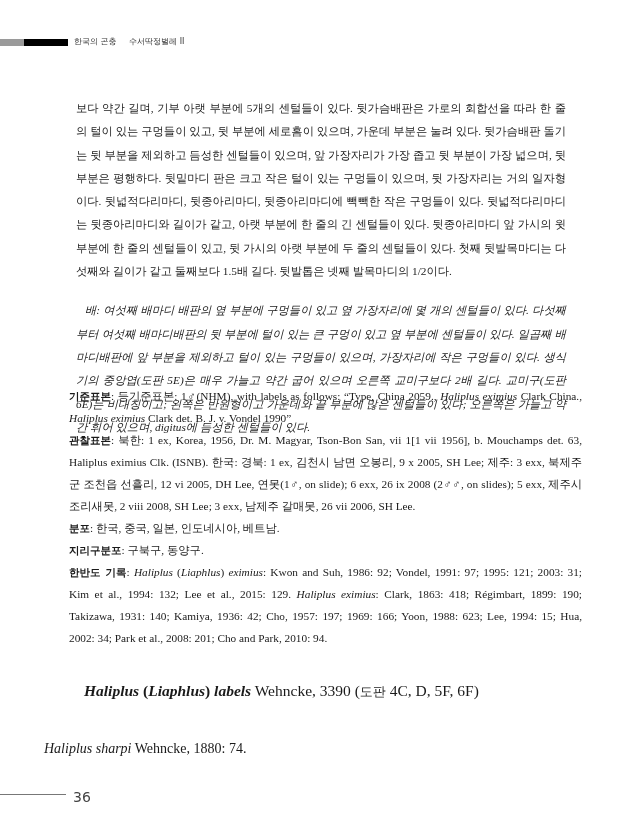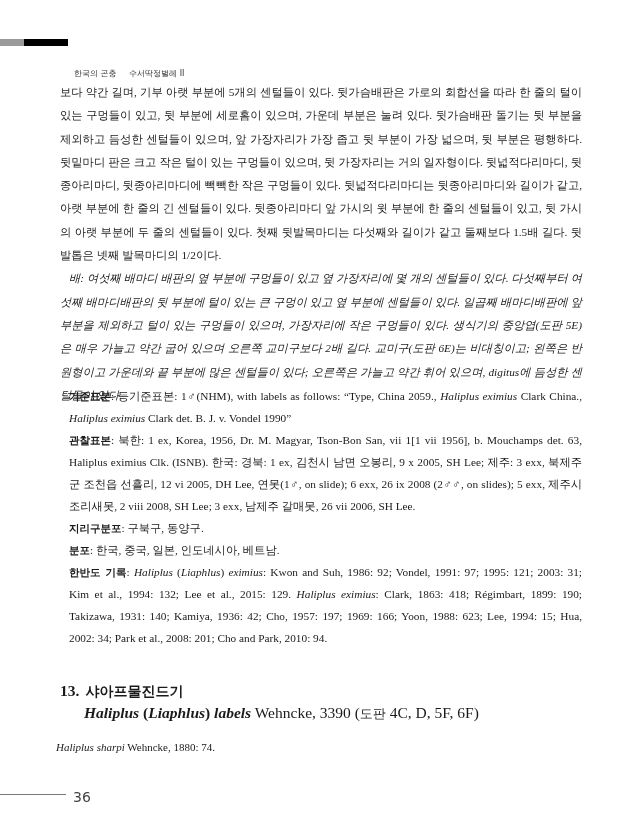--- a/index.html
+++ b/index.html
@@ -1,42 +1,42 @@
 <!DOCTYPE html>
 <html><head>
 <meta charset="utf-8">
 <style>
   html, body { margin: 0; padding: 0; background: #ffffff; }
   body { width: 637px; height: 830px; position: relative; overflow: hidden;
          font-family: "Liberation Serif", serif; color: #1a1a1a; }
   .header { position: absolute; top: 36px; left: 0; height: 12px; width: 637px; }
   .hdr-gray { position: absolute; left: 0; top: 3px; width: 24px; height: 7px; background: #9a9a9a; }
   .hdr-black { position: absolute; left: 24px; top: 3px; width: 44px; height: 7px; background: #000; }
-  .hdr-text { position: absolute; left: 74px; top: 0; font-family: "DejaVu Sans", sans-serif; font-size: 8px; color: #333; white-space: nowrap; margin-top: 32px; }
+  .hdr-text { position: absolute; left: 74px; top: 0; font-family: "DejaVu Sans", sans-serif; font-size: 8px; color: #333; white-space: nowrap; }
   .hdr-text span + span { margin-left: 10px; }
 
   .body { position: absolute; left: 60px; top: 81px; width: 522px; font-size: 11.3px; line-height: 23.3px; text-align: justify; }
-  .body p { margin: 0; }
+  .body p { margin: 16px; }
   .indent { text-indent: 9px; font-style: italic; }
   .block2 { position: absolute; left: 60px; top: 385px; width: 522px; font-size: 11.3px; line-height: 22px; text-align: justify; }
   .block2 p { margin: 0; }
   .lbl { font-family: "DejaVu Sans", sans-serif; font-weight: bold; font-size: 10.5px; }
   .pad { padding-left: 9px; }
   i { font-style: italic; }
 
   .species { position: absolute; left: 60px; top: 680px; width: 540px; }
   .sp-line1 { font-size: 15.5px; font-weight: bold; line-height: 22px; }
   .sp-num { font-family: "Liberation Serif", serif; }
   .sp-ko { font-family: "DejaVu Sans", sans-serif; font-size: 14px; margin-left: 6px; }
   .sp-line2 { font-size: 15.5px; line-height: 22px; padding-left: 24px; }
   .sp-line2 b { font-weight: bold; font-style: italic; }
   .sp-line2 .paren b { font-style: normal; }
   .ko-small { font-family: Liberation Mono, monospace; font-size: 13px; }
 
-  .syn { position: absolute; left: 56px; top: 741px; font-size: 11px; }
+  .syn { position: absolute; left: 44px; top: 741px; font-size: 14px; }
 
   .footer-line { position: absolute; left: 0; top: 794px; width: 66px; height: 1px; background: #777; }
   .page-num { position: absolute; left: 73px; top: 789px; font-family: "DejaVu Sans", sans-serif; font-size: 14px; color: #444; }
 </style>
 </head>
 <body>
 
 <div class="header">
   <div class="hdr-gray"></div>
   <div class="hdr-black"></div>
@@ -47,29 +47,26 @@
 </div>
 
 <div class="body">
   <p>보다 약간 길며, 기부 아랫 부분에 5개의 센털들이 있다. 뒷가슴배판은 가로의 회합선을 따라 한 줄의 털이 있는 구멍들이 있고, 뒷 부분에 세로홈이 있으며, 가운데 부분은 눌려 있다. 뒷가슴배판 돌기는 뒷 부분을 제외하고 듬성한 센털들이 있으며, 앞 가장자리가 가장 좁고 뒷 부분이 가장 넓으며, 뒷 부분은 평행하다. 뒷밑마디 판은 크고 작은 털이 있는 구멍들이 있으며, 뒷 가장자리는 거의 일자형이다. 뒷넓적다리마디, 뒷종아리마디, 뒷종아리마디에 빽빽한 작은 구멍들이 있다. 뒷넓적다리마디는 뒷종아리마디와 길이가 같고, 아랫 부분에 한 줄의 긴 센털들이 있다. 뒷종아리마디 앞 가시의 윗 부분에 한 줄의 센털들이 있고, 뒷 가시의 아랫 부분에 두 줄의 센털들이 있다. 첫째 뒷발목마디는 다섯째와 길이가 같고 둘째보다 1.5배 길다. 뒷발톱은 넷째 발목마디의 1/2이다.</p>
   <p class="indent">배: 여섯째 배마디 배판의 옆 부분에 구멍들이 있고 옆 가장자리에 몇 개의 센털들이 있다. 다섯째부터 여섯째 배마디배판의 뒷 부분에 털이 있는 큰 구멍이 있고 옆 부분에 센털들이 있다. 일곱째 배마디배판에 앞 부분을 제외하고 털이 있는 구멍들이 있으며, 가장자리에 작은 구멍들이 있다. 생식기의 중앙엽(도판 5E)은 매우 가늘고 약간 굽어 있으며 오른쪽 교미구보다 2배 길다. 교미구(도판 6E)는 비대칭이고; 왼쪽은 반원형이고 가운데와 끝 부분에 많은 센털들이 있다; 오른쪽은 가늘고 약간 휘어 있으며, digitus에 듬성한 센털들이 있다.</p>
 </div>
 
 <div class="block2">
   <p class="pad"><span class="lbl">기준표본</span><span>: 등기준표본: 1♂(NHM), with labels as follows: “Type, China 2059., </span><i>Haliplus eximius</i><span> Clark China., </span><i>Haliplus eximius</i><span> Clark det. B. J. v. Vondel 1990”</span></p>
   <p class="pad"><span class="lbl">관찰표본</span><span>: 북한: 1 ex, Korea, 1956, Dr. M. Magyar, Tson-Bon San, vii 1[1 vii 1956], b. Mouchamps det. 63, Haliplus eximius Clk. (ISNB). 한국: 경북: 1 ex, 김천시 남면 오봉리, 9 x 2005, SH Lee; 제주: 3 exx, 북제주군 조천읍 선흘리, 12 vi 2005, DH Lee, 연못(1♂, on slide); 6 exx, 26 ix 2008 (2♂♂, on slides); 5 exx, 제주시 조리새못, 2 viii 2008, SH Lee; 3 exx, 남제주 갈매못, 26 vii 2006, SH Lee.</span></p>
+  <p class="pad"><span class="lbl">분포</span><span>: 한국, 중국, 일본, 인도네시아, 베트남.</span></p>
   <p class="pad"><span class="lbl">지리구분포</span><span>: 구북구, 동양구.</span></p>
-  <p class="pad"><span class="lbl">분포</span><span>: 한국, 중국, 일본, 인도네시아, 베트남.</span></p>
   <p class="pad"><span class="lbl">한반도 기록</span><span>: </span><i>Haliplus</i><span> (</span><i>Liaphlus</i><span>) </span><i>eximius</i><span>: Kwon and Suh, 1986: 92; Vondel, 1991: 97; 1995: 121; 2003: 31; Kim et al., 1994: 132; Lee et al., 2015: 129. </span><i>Haliplus eximius</i><span>: Clark, 1863: 418; Régimbart, 1899: 190; Takizawa, 1931: 140; Kamiya, 1936: 42; Cho, 1957: 197; 1969: 166; Yoon, 1988: 623; Lee, 1994: 15; Hua, 2002: 34; Park et al., 2008: 201; Cho and Park, 2010: 94.</span></p>
 </div>
 
 <div class="species">
-  <div class="sp-line1">
-    <span class="sp-num">13.</span><span class="sp-ko">샤아프물진드기</span>
-  </div>
   <div class="sp-line2">
     <b>Haliplus</b>
     <span class="paren"><b>(</b><b style="font-style:italic">Liaphlus</b><b>)</b></span>
     <b>labels</b>
     <span>Wehncke, 3390</span>
     <span>(</span><span class="ko-small">도판</span> <span>4C, D, 5F, 6F</span><span>)</span>
   </div>
 </div>
 
 <div class="syn">

